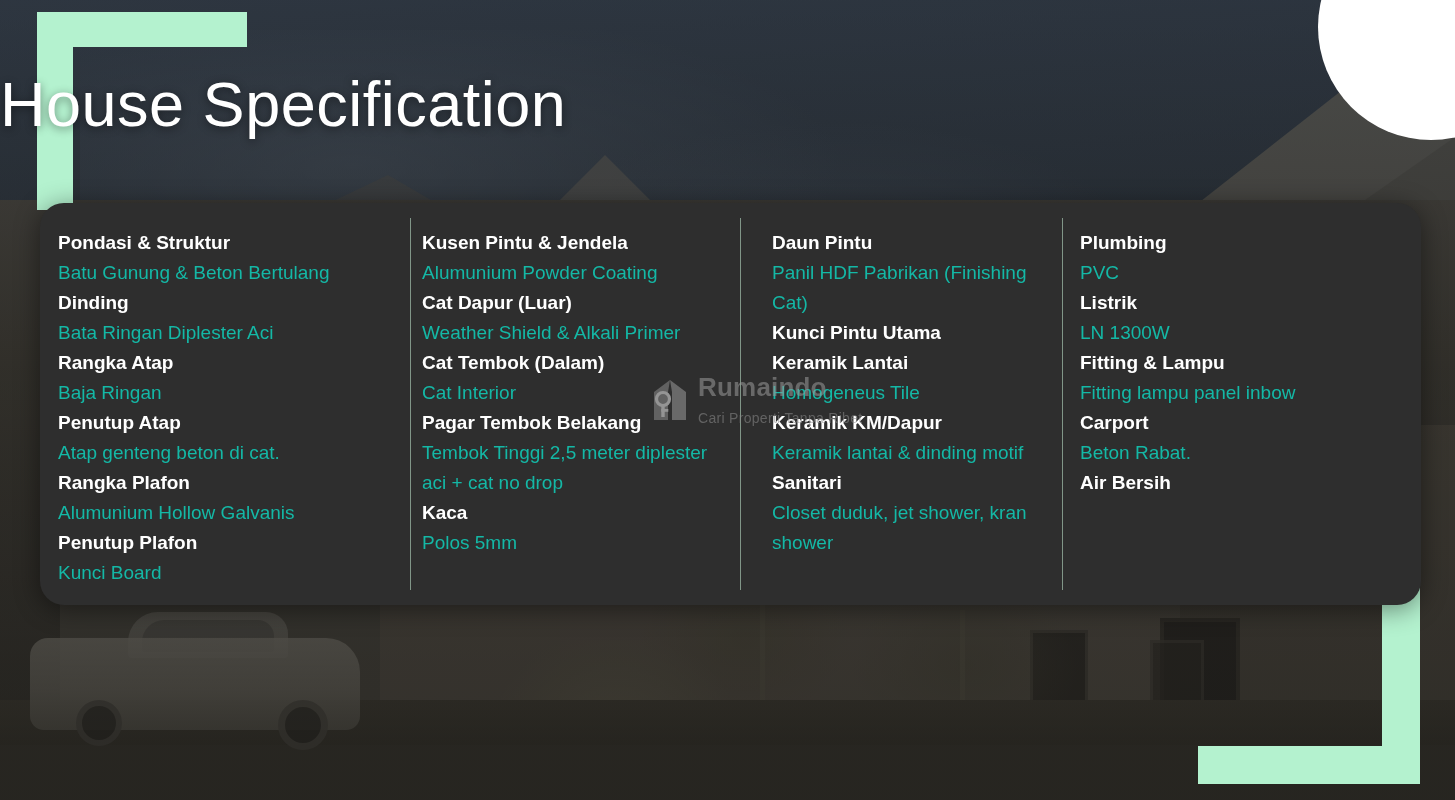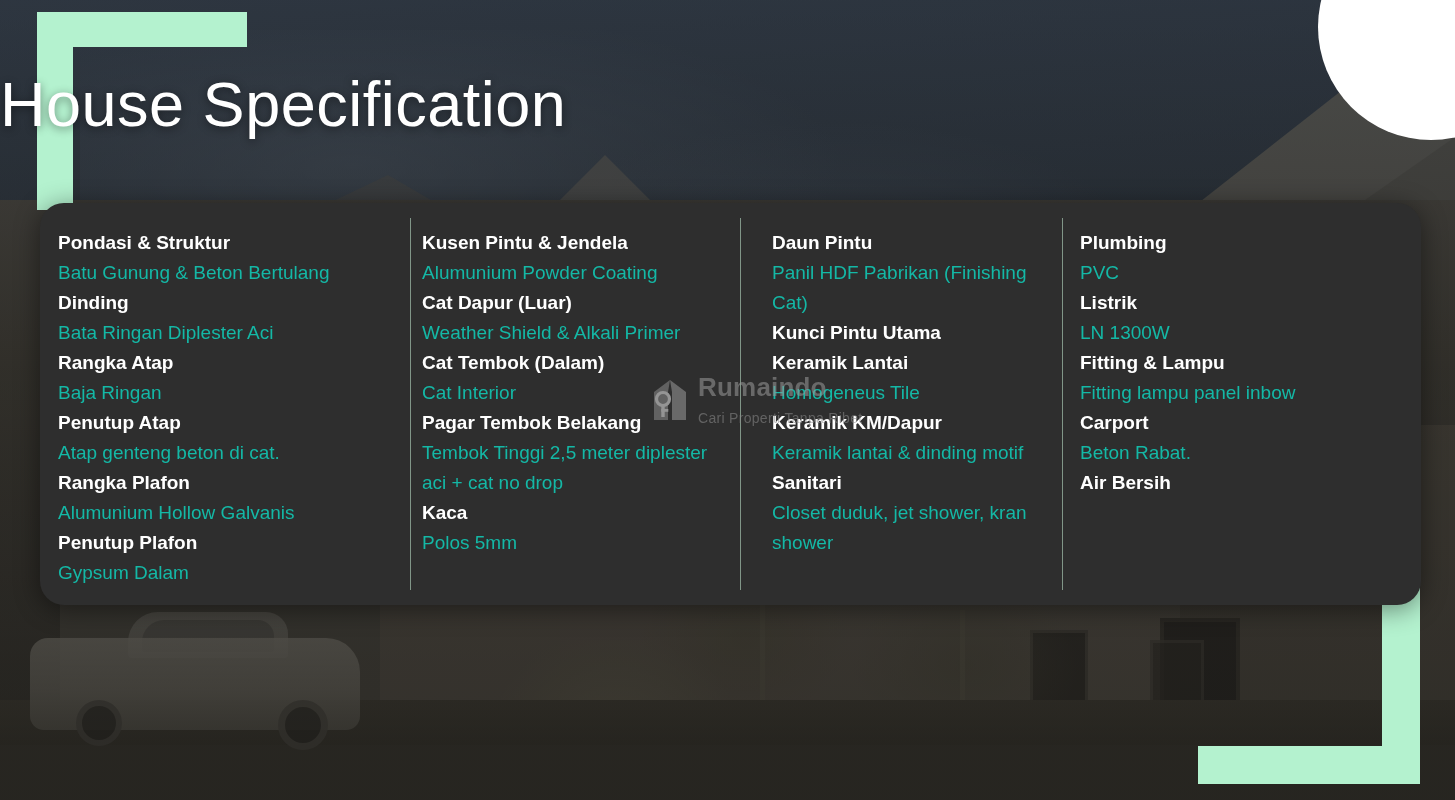--- a/index.html
+++ b/index.html
@@ -296,21 +296,21 @@
       <div class="spec-value">Batu Gunung &amp; Beton Bertulang</div>
       <div class="spec-title">Dinding</div>
       <div class="spec-value">Bata Ringan Diplester Aci</div>
       <div class="spec-title">Rangka Atap</div>
       <div class="spec-value">Baja Ringan</div>
       <div class="spec-title">Penutup Atap</div>
       <div class="spec-value">Atap genteng beton di cat.</div>
       <div class="spec-title">Rangka Plafon</div>
       <div class="spec-value">Alumunium Hollow Galvanis</div>
       <div class="spec-title">Penutup Plafon</div>
-      <div class="spec-value">Gypsum Dalam</div>
+      <div class="spec-value">Kunci Board</div>
     </div>
 
     <div class="col col-2">
       <div class="spec-title">Kusen Pintu &amp; Jendela</div>
       <div class="spec-value">Alumunium Powder Coating</div>
       <div class="spec-title">Cat Dapur (Luar)</div>
       <div class="spec-value">Weather Shield &amp; Alkali Primer</div>
       <div class="spec-title">Cat Tembok (Dalam)</div>
       <div class="spec-value">Cat Interior</div>
       <div class="spec-title">Pagar Tembok Belakang</div>

